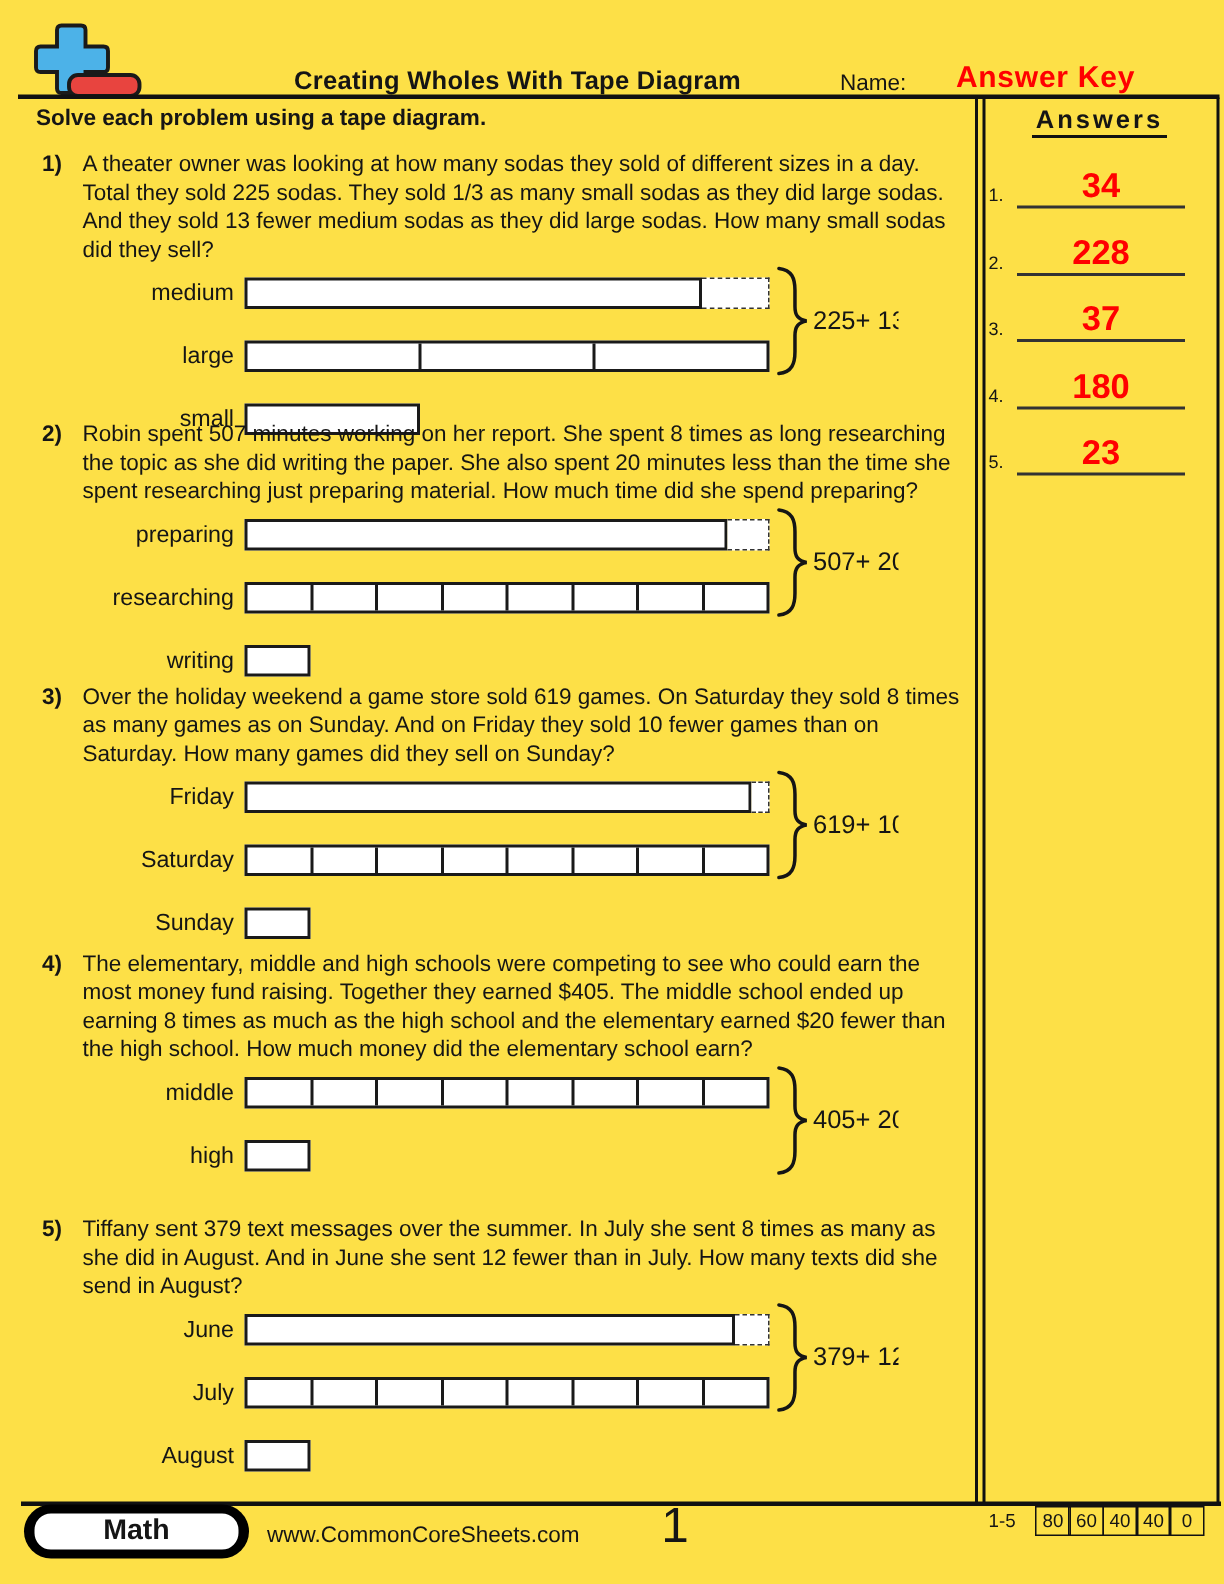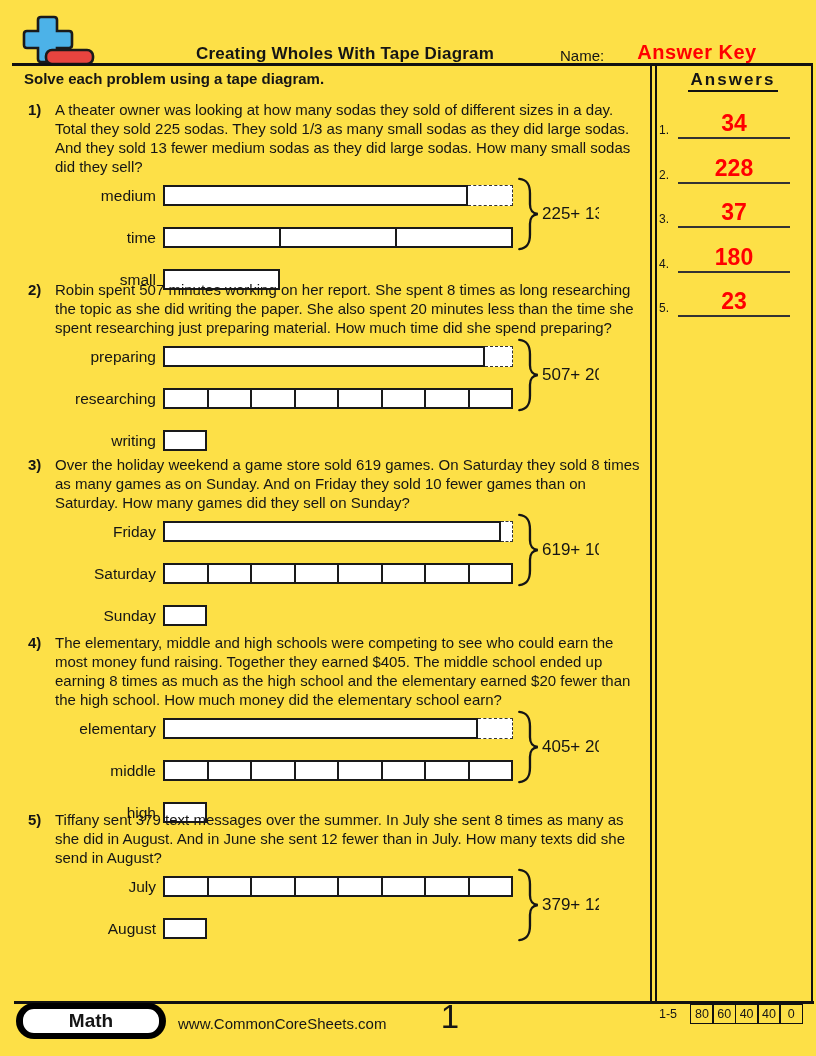--- a/index.html
+++ b/index.html
@@ -122,21 +122,21 @@
       <span class="pbody">A theater owner was looking at how many sodas they sold of different sizes in a day. Total they sold 225 sodas. They sold 1/3 as many small sodas as they did large sodas. And they sold 13 fewer medium sodas as they did large sodas. How many small sodas did they sell?</span>
     </div>
     <div class="diagram">
       <div class="drows">
           <div class="drow">
             <div class="dlabel">medium</div>
             <div class="msolid" style="width: 305px;"></div>
             <div class="mdash" style="width: 45px;"></div>
           </div>
           <div class="drow">
-            <div class="dlabel">time</div>
+            <div class="dlabel">large</div>
             <div class="bar" style="width: 350px;">
               <div class="cell"></div>
               <div class="cell"></div>
               <div class="cell"></div>
             </div>
           </div>
           <div class="drow">
             <div class="dlabel">small</div>
             <div class="bar" style="width: 117px;">
               <div class="cell"></div>
@@ -226,25 +226,20 @@
     </div>
   </div>
     <div class="problem" style="top: 633px;">
     <div class="ptext">
       <span class="pnum">4)</span>
       <span class="pbody">The elementary, middle and high schools were competing to see who could earn the most money fund raising. Together they earned $405. The middle school ended up earning 8 times as much as the high school and the elementary earned $20 fewer than the high school. How much money did the elementary school earn?</span>
     </div>
     <div class="diagram">
       <div class="drows">
           <div class="drow">
-            <div class="dlabel">elementary</div>
-            <div class="msolid" style="width: 315px;"></div>
-            <div class="mdash" style="width: 35px;"></div>
-          </div>
-          <div class="drow">
             <div class="dlabel">middle</div>
             <div class="bar" style="width: 350px;">
               <div class="cell"></div>
               <div class="cell"></div>
               <div class="cell"></div>
               <div class="cell"></div>
               <div class="cell"></div>
               <div class="cell"></div>
               <div class="cell"></div>
               <div class="cell"></div>
@@ -264,20 +259,25 @@
     </div>
   </div>
     <div class="problem" style="top: 810px;">
     <div class="ptext">
       <span class="pnum">5)</span>
       <span class="pbody">Tiffany sent 379 text messages over the summer. In July she sent 8 times as many as she did in August. And in June she sent 12 fewer than in July. How many texts did she send in August?</span>
     </div>
     <div class="diagram">
       <div class="drows">
           <div class="drow">
+            <div class="dlabel">June</div>
+            <div class="msolid" style="width: 327px;"></div>
+            <div class="mdash" style="width: 23px;"></div>
+          </div>
+          <div class="drow">
             <div class="dlabel">July</div>
             <div class="bar" style="width: 350px;">
               <div class="cell"></div>
               <div class="cell"></div>
               <div class="cell"></div>
               <div class="cell"></div>
               <div class="cell"></div>
               <div class="cell"></div>
               <div class="cell"></div>
               <div class="cell"></div>

